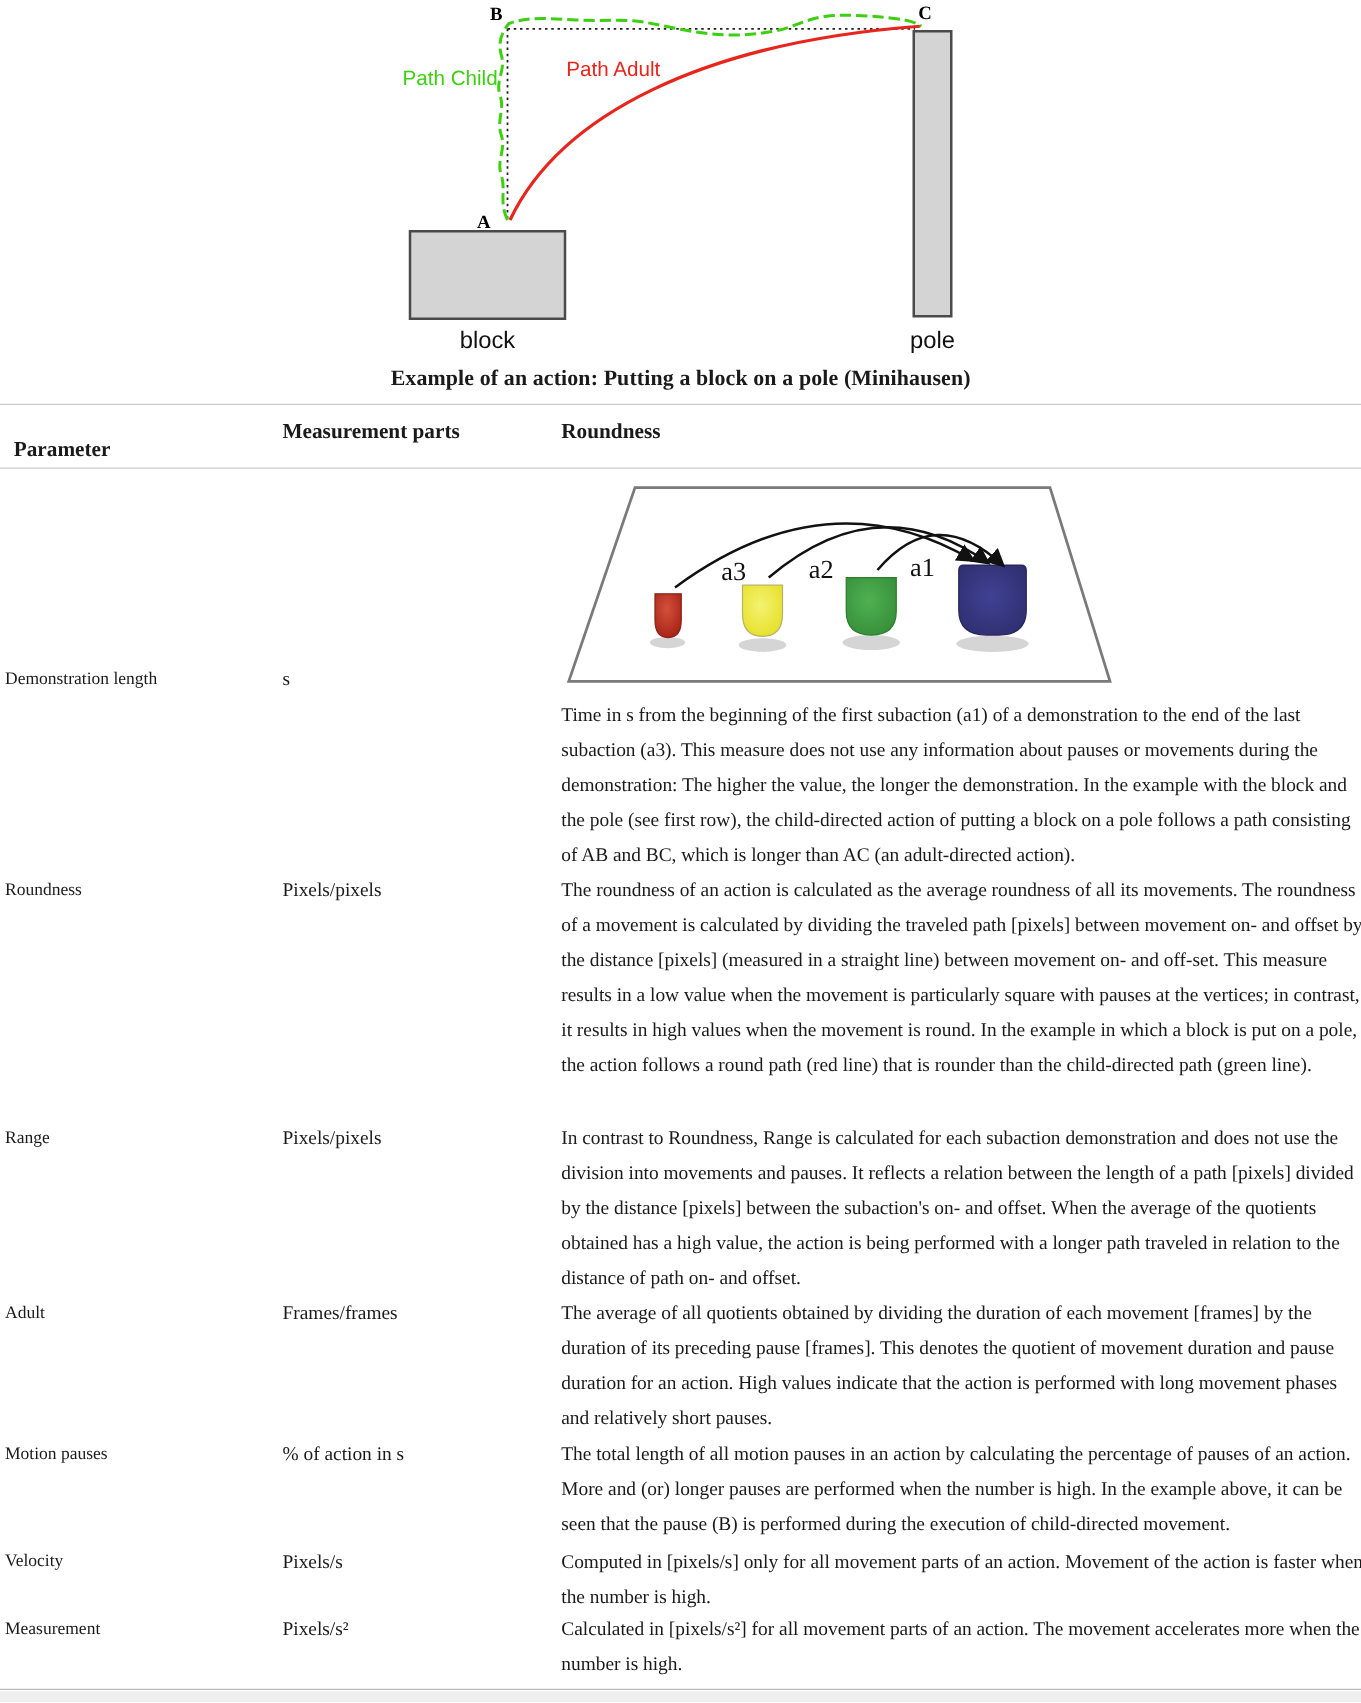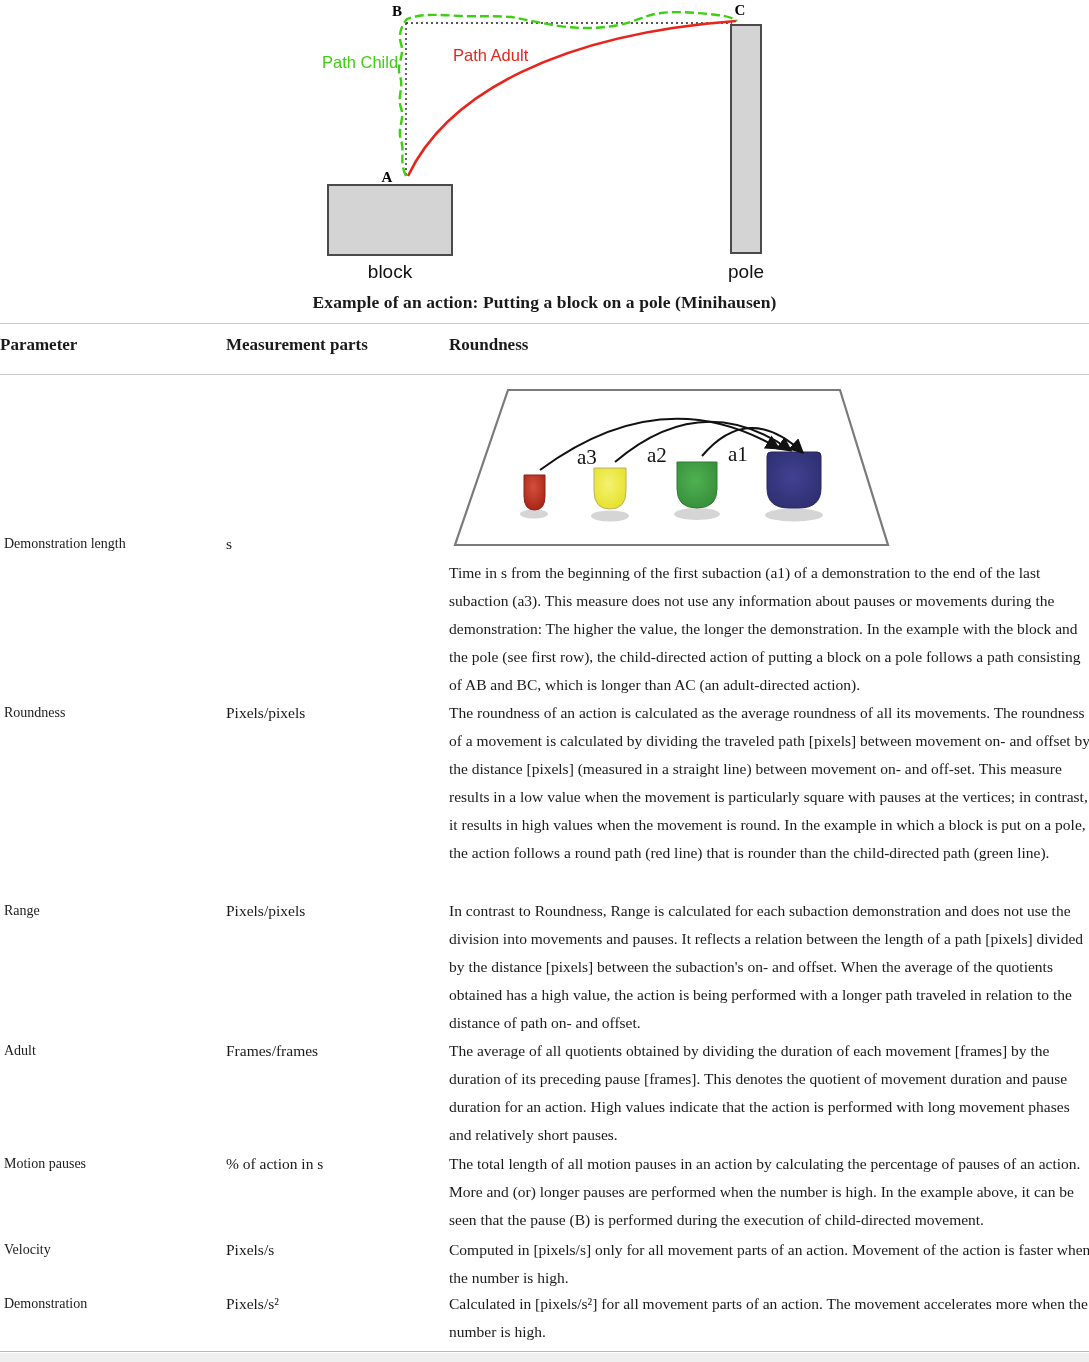--- a/index.html
+++ b/index.html
@@ -8,21 +8,21 @@
   svg text{font-family:"Liberation Serif",serif;}
   .fig-top{position:absolute;left:0;top:0;}
   .caption{position:absolute;left:0;top:292px;width:1089px;text-align:center;
            font-weight:bold;font-size:17.5px;letter-spacing:.1px;}
   .hr{position:absolute;left:0;width:1089px;height:1px;background:#c9c9c9;}
   .hr-top{top:323px;}
   .hr-mid{top:374px;}
   .hr-bot{top:1351px;background:#b9b9b9;}
   .bottom-band{position:absolute;left:0;top:1353px;width:1089px;height:9px;background:#efefef;}
   .th{position:absolute;top:335px;font-weight:bold;font-size:17px;}
-  .th-param{left:0;}
+  .th-param{left:11px;margin-top:15px;}
   .th-unit{left:226px;}
   .th-def{left:449px;}
   .param{position:absolute;left:4px;font-size:14px;line-height:28px;white-space:nowrap;}
   .unit{position:absolute;left:226px;font-size:15.5px;line-height:28px;white-space:nowrap;}
   .def{position:absolute;left:449px;width:643px;font-size:15.5px;line-height:28px;text-align:left;}
   .fig-inset{position:absolute;left:440px;top:378px;}
   .sans{font-family:"Liberation Sans",sans-serif;}
 </style>
 </head>
 <body>
@@ -124,19 +124,19 @@
   <div class="def" style="top:1037px">The average of all quotients obtained by dividing the duration of each movement [frames] by the duration of its preceding pause [frames]. This denotes the quotient of movement duration and pause duration for an action. High values indicate that the action is performed with long movement phases and relatively short pauses.</div>
 
   <div class="param" style="top:1150px">Motion pauses</div>
   <div class="unit" style="top:1150px">% of action in s</div>
   <div class="def" style="top:1150px">The total length of all motion pauses in an action by calculating the percentage of pauses of an action. More and (or) longer pauses are performed when the number is high. In the example above, it can be seen that the pause (B) is performed during the execution of child-directed movement.</div>
 
   <div class="param" style="top:1236px">Velocity</div>
   <div class="unit" style="top:1236px">Pixels/s</div>
   <div class="def" style="top:1236px">Computed in [pixels/s] only for all movement parts of an action. Movement of the action is faster when the number is high.</div>
 
-  <div class="param" style="top:1290px">Demonstration</div>
+  <div class="param" style="top:1290px">Measurement</div>
   <div class="unit" style="top:1290px">Pixels/s²</div>
   <div class="def" style="top:1290px">Calculated in [pixels/s²] for all movement parts of an action. The movement accelerates more when the number is high.</div>
 
   <div class="hr hr-bot"></div>
   <div class="bottom-band"></div>
 </div>
 
 </body></html>

